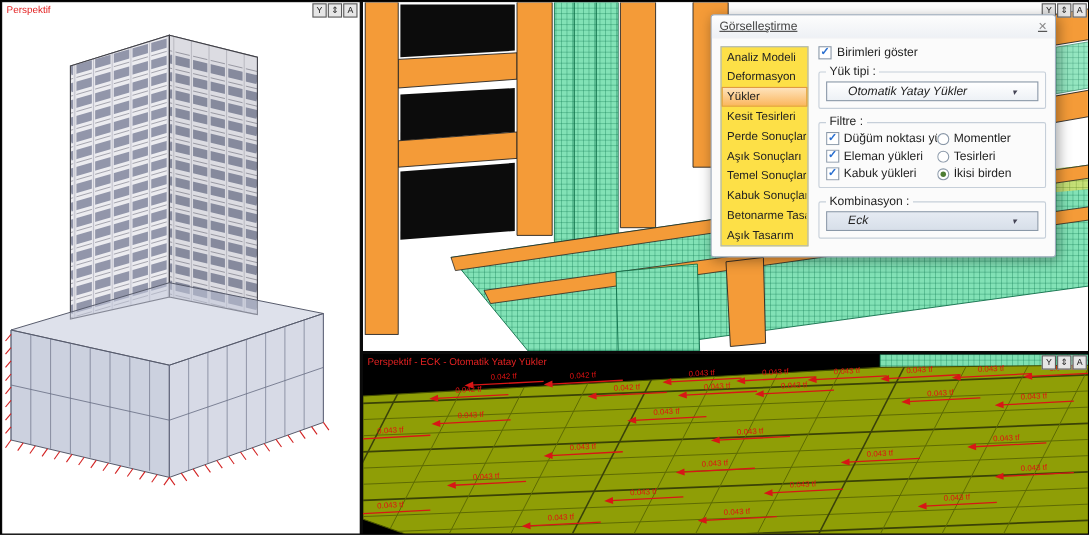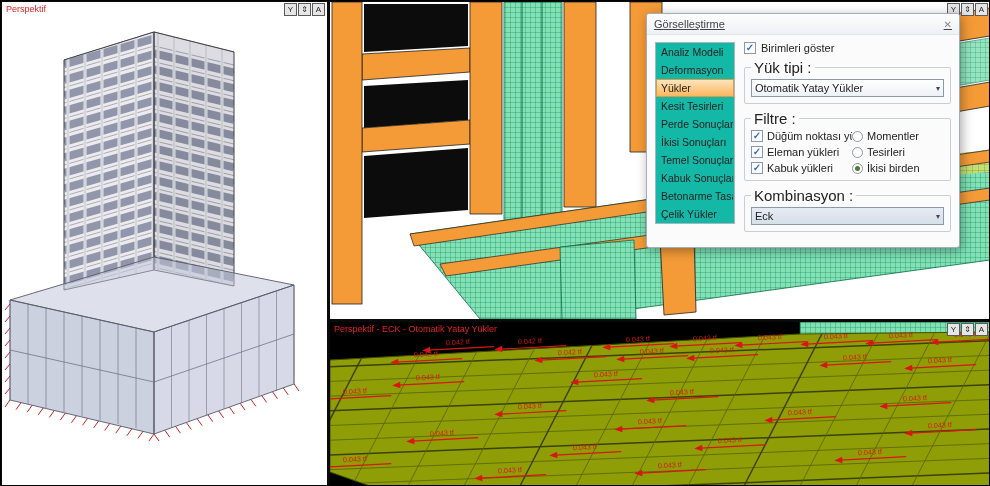--- a/index.html
+++ b/index.html
@@ -15,36 +15,36 @@
           text-align:center;color:#222;box-sizing:content-box;}
   svg{display:block;}
 
   
   .dialog{position:absolute;left:645px;top:12px;width:312px;background:#fbfbfb;border:1px solid #9fadbd;
           border-radius:3px;box-shadow:2px 3px 12px rgba(0,0,0,.35);z-index:10;font-size:11px;color:#222;}
   .dlg-title{height:20px;display:flex;align-items:center;justify-content:space-between;padding:0 7px;
              background:linear-gradient(#fdfdfd,#eef1f5);border-bottom:1px solid #e1e5ea;border-radius:3px 3px 0 0;color:#444;text-decoration:underline;}
   .dlg-close{color:#8a8a8a;font-size:10px;}
   .dlg-body{display:flex;padding:7px 8px 9px;}
-  .dlg-list{width:78px;border:1px solid #a9b6c2;background:#14b8a6;font-size:10.5px;align-self:flex-start;}
+  .dlg-list{width:78px;border:1px solid #a9b6c2;background:#fde047;font-size:10.5px;align-self:flex-start;}
   .dlg-item{padding:2px 4px;white-space:nowrap;overflow:hidden;border:1px solid transparent;}
   .dlg-item.sel{background:linear-gradient(#fee3bc,#fbb75e);border:1px solid #e09a42;}
   .dlg-content{flex:1;margin-left:9px;min-width:0;}
   .row{display:flex;align-items:center;gap:5px;margin-bottom:5px;}
   .cb{width:12px;height:12px;border:1px solid #8a98a8;background:#fff;display:inline-flex;align-items:center;
       justify-content:center;flex:none;box-sizing:border-box;}
   .cb i{font-style:normal;color:#2a6fd0;font-size:10px;font-weight:bold;line-height:1;}
   .rb{width:11px;height:11px;border:1px solid #8a98a8;border-radius:50%;background:#fff;flex:none;
       position:relative;box-sizing:border-box;}
   .rb.sel::after{content:"";position:absolute;left:2px;top:2px;width:5px;height:5px;border-radius:50%;background:#4d7d33;}
   .txt{width:52px;height:15px;border:1px solid #a9b6c2;font-size:11px;padding:0 3px;margin-left:4px;font-family:inherit;}
   fieldset.grp{border:1px solid #c6cfd9;margin:0 0 6px;padding:3px 6px 6px;border-radius:2px;}
-  .grp legend{padding:0 3px;font-size:15px;}
+  .grp legend{padding:0 3px;font-size:11px;}
   .combo{height:18px;border:1px solid #8a98a8;background:linear-gradient(#ffffff,#edf1f6);display:flex;
-         align-items:center;justify-content:space-between;padding:0 3px;box-sizing:border-box;}
+         align-items:center;justify-content:space-between;padding:0 19px;box-sizing:border-box;font-style:italic;}
   .combo-sel{background:linear-gradient(#e6ebf3,#d7dfe9);}
   .combo .arrow{font-size:8px;color:#445;}
   .fgrid{display:grid;grid-template-columns:1fr 92px;row-gap:4px;}
   .fcell{display:flex;align-items:center;gap:4px;white-space:nowrap;font-size:11px;overflow:hidden;}
 </style>
 </head>
 <body>
 
 <div class="screen">
 
@@ -477,25 +477,25 @@
       <span>Görselleştirme</span>
       <span class="dlg-close">✕</span>
     </div>
     <div class="dlg-body">
       <div class="dlg-list">
         <div class="dlg-item">Analiz Modeli</div>
         <div class="dlg-item">Deformasyon</div>
         <div class="dlg-item sel">Yükler</div>
         <div class="dlg-item">Kesit Tesirleri</div>
         <div class="dlg-item">Perde Sonuçları</div>
-        <div class="dlg-item">İkisi Sonuçları</div>
+        <div class="dlg-item">Aşık Sonuçları</div>
         <div class="dlg-item">Temel Sonuçları</div>
         <div class="dlg-item">Kabuk Sonuçları</div>
         <div class="dlg-item">Betonarme Tasar...</div>
-        <div class="dlg-item">Çelik Yükler</div>
+        <div class="dlg-item">Aşık Tasarım</div>
       </div>
       <div class="dlg-content">
         <div class="row">
           <span class="cb">
               <i>✓</i>
             </span>
           <span>Birimleri göster</span>
         </div>
         <fieldset class="grp">
           <legend>Yük tipi :</legend>

